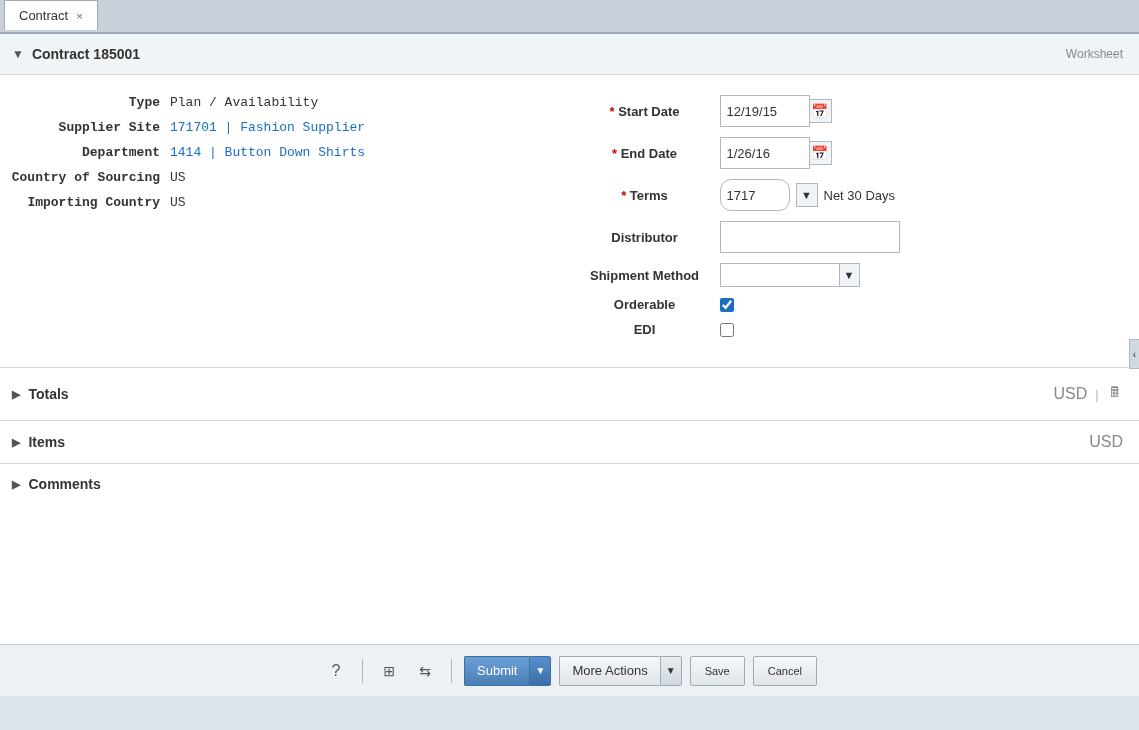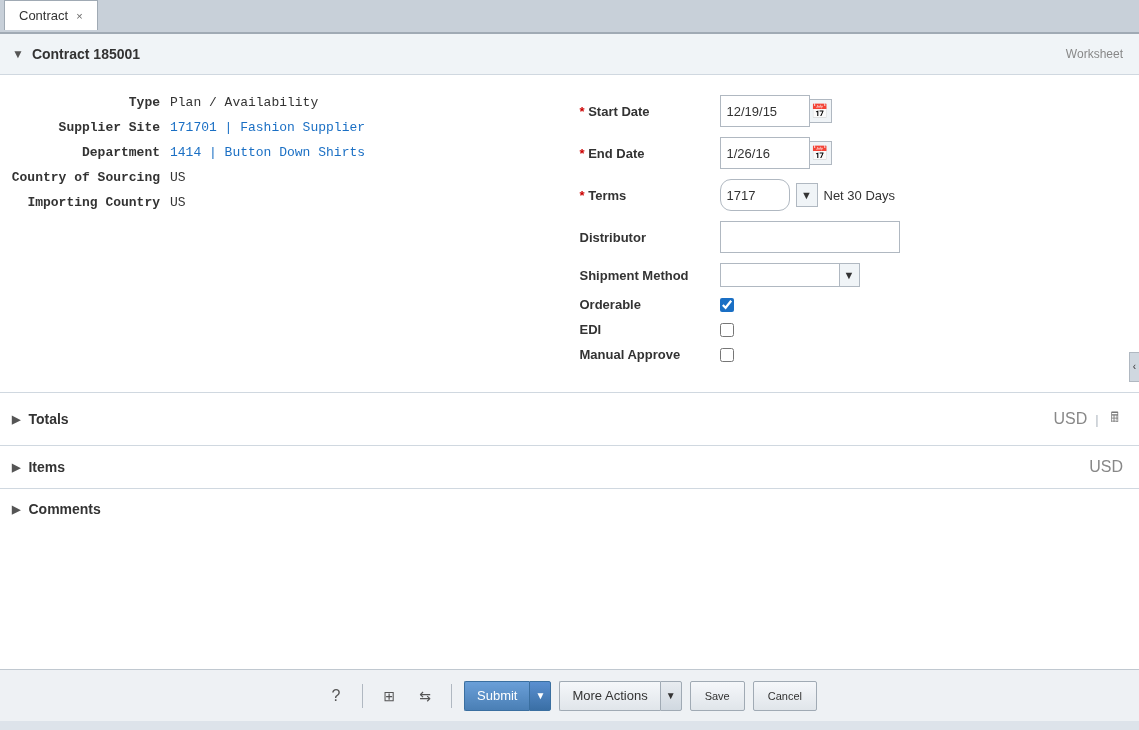--- a/index.html
+++ b/index.html
@@ -104,21 +104,21 @@
       color: #333;
     }
 
     
     .right-field-row {
       display: flex;
       align-items: center;
       margin-bottom: 10px;
     }
     .right-label {
-      text-align: left;
+      text-align: center;
       min-width: 140px;
       padding-right: 10px;
       font-weight: bold;
       font-size: 13px;
       color: #333;
     }
     .right-label.required::before {
       content: '* ';
       color: #cc0000;
     }
@@ -452,24 +452,20 @@
       <div class="right-field-row">
         <div class="right-label">Orderable</div>
         <input type="checkbox" class="checkbox-field" checked="" style="">
       </div>
 
       <div class="right-field-row">
         <div class="right-label">EDI</div>
         <input type="checkbox" class="checkbox-field" style="">
       </div>
 
-      <div class="right-field-row">
-        <div class="right-label">Manual Approve</div>
-        <input type="checkbox" class="checkbox-field" style="">
-      </div>
 
     </div>
 
     <div class="side-handle">‹</div>
 
   </div>
 
   <div class="collapsible-section">
     <div class="collapsible-header">
       <div class="collapsible-left">

